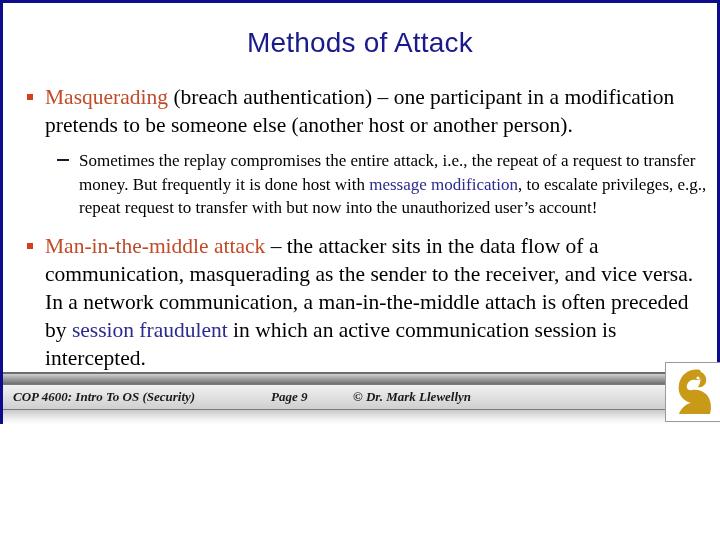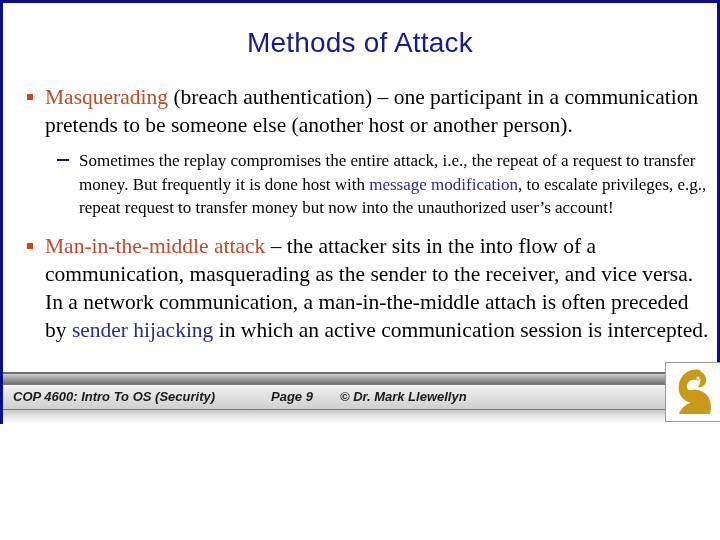--- a/index.html
+++ b/index.html
@@ -130,31 +130,31 @@
     top: 42px;
     left: 0;
     width: 720px;
     height: 14px;
     background: linear-gradient(to bottom, #c9c9c9 0%, #ededed 60%, #ffffff 100%);
   }
 
   .foot-text {
     position: absolute;
     top: 19px;
-    font-family: Liberation Sans, sans-serif;
+    font-family: Liberation Serif, serif;
     font-weight: bold;
     font-style: italic;
     font-size: 13px;
     line-height: 19px;
     color: #1a1a1a;
     white-space: nowrap;
   }
   #foot-course { left: 10px; }
   #foot-page   { left: 268px; }
-  #foot-copy   { left: 337px; }
+  #foot-copy   { left: 350px; }
 
   
   #logo-box {
     position: absolute;
     right: 2px;
     bottom: 2px;
     width: 56px;
     height: 60px;
     background: #ffffff;
     border: 1px solid #9a9a9a;
@@ -167,34 +167,34 @@
 <body>
 
 <div id="slide">
 
   <div id="title">Methods of Attack</div>
 
   <div id="body">
 
     <div class="lvl1">
       <span class="bullet"></span>
-      <span class="hl-red">Masquerading</span><span> (breach authentication) – one participant in a communication pretends to be someone else (another host or another person).</span>
+      <span class="hl-red">Masquerading</span><span> (breach authentication) – one participant in a modification pretends to be someone else (another host or another person).</span>
     </div>
 
 
     <div class="lvl2wrap">
       <div class="lvl2">
         <span class="dash"></span>
-        <span>Sometimes the replay compromises the entire attack, i.e., the repeat of a request to transfer money.  But frequently it is done host with </span><span class="hl-blue">message modification</span><span>, to escalate privileges, e.g., repeat request to transfer money but now into the unauthorized user’s account!</span>
+        <span>Sometimes the replay compromises the entire attack, i.e., the repeat of a request to transfer money.  But frequently it is done host with </span><span class="hl-blue">message modification</span><span>, to escalate privileges, e.g., repeat request to transfer with but now into the unauthorized user’s account!</span>
       </div>
     </div>
 
     <div class="lvl1">
       <span class="bullet"></span>
-      <span class="hl-red">Man-in-the-middle attack</span><span> – the attacker sits in the into flow of a communication, masquerading as the sender to the receiver, and vice versa.  In a network communication, a man-in-the-middle attach is often preceded by </span><span class="hl-blue">sender hijacking</span><span> in which an active communication session is intercepted.</span>
+      <span class="hl-red">Man-in-the-middle attack</span><span> – the attacker sits in the data flow of a communication, masquerading as the sender to the receiver, and vice versa.  In a network communication, a man-in-the-middle attach is often preceded by </span><span class="hl-blue">session fraudulent</span><span> in which an active communication session is intercepted.</span>
     </div>
 
   </div>
 
   <div id="footer">
     <div id="footer-rule-top"></div>
     <div id="footer-band-upper"></div>
     <div id="footer-band-main"></div>
     <div id="footer-band-lower"></div>
 

